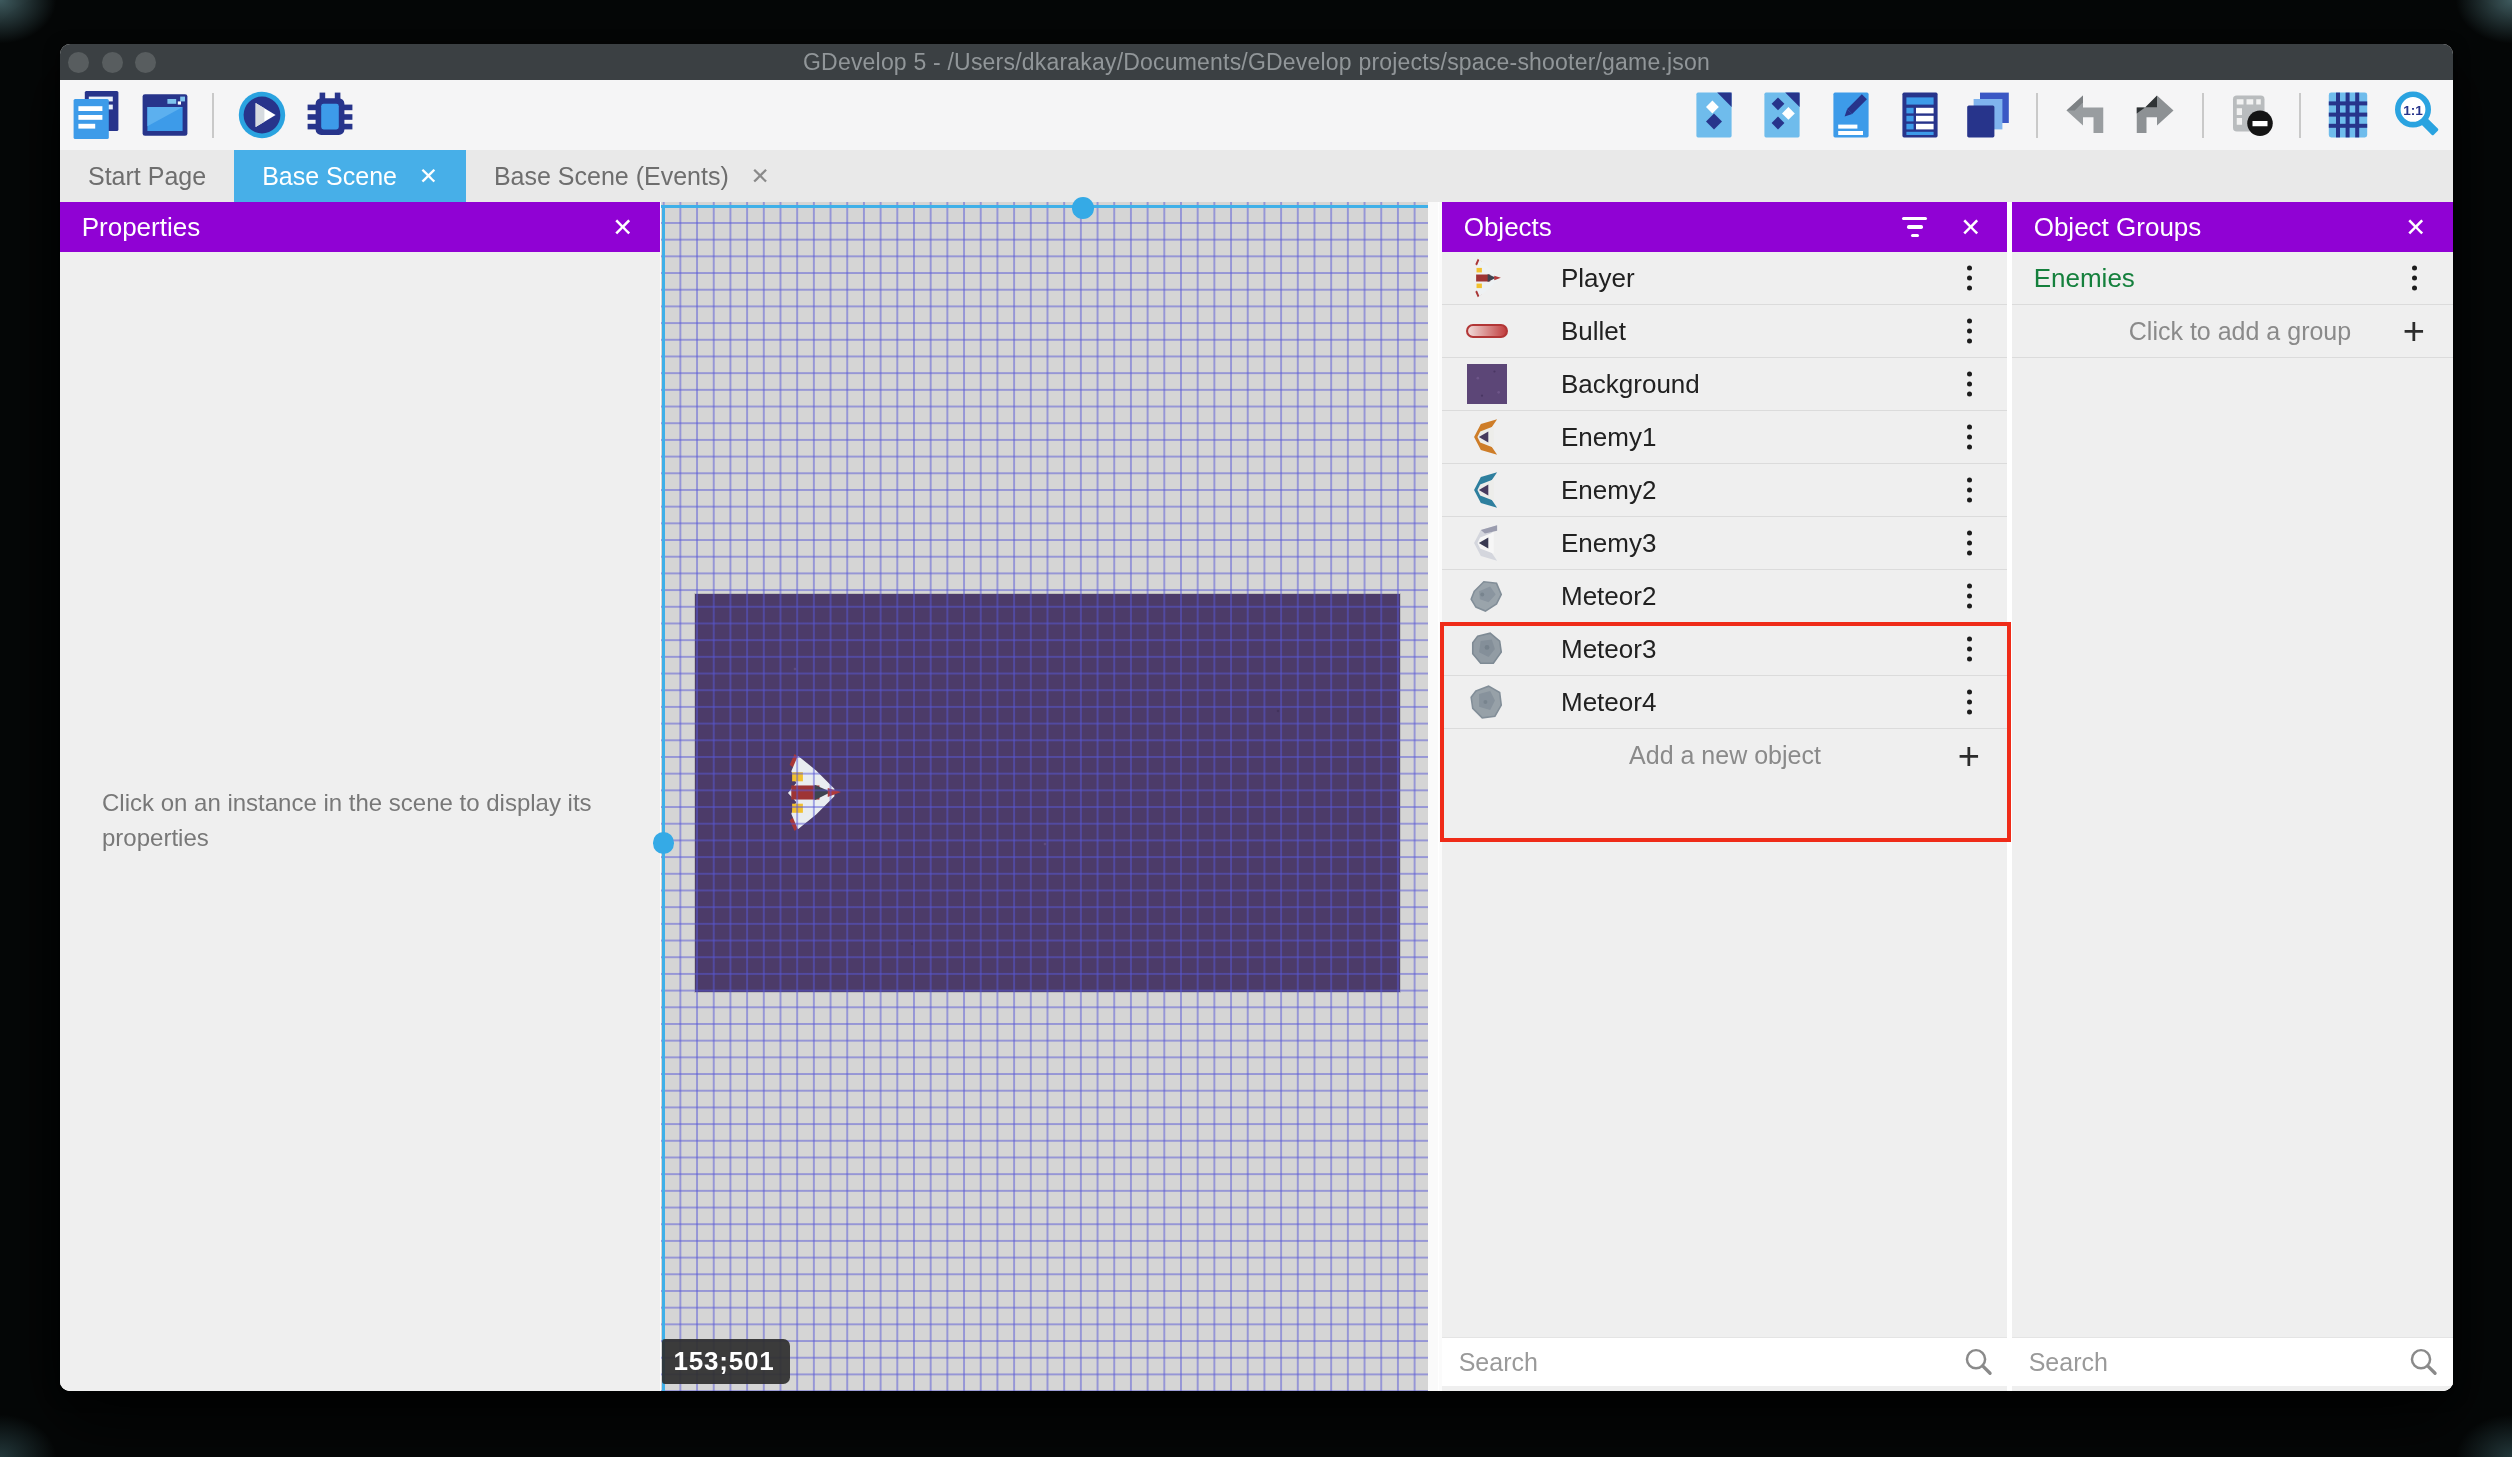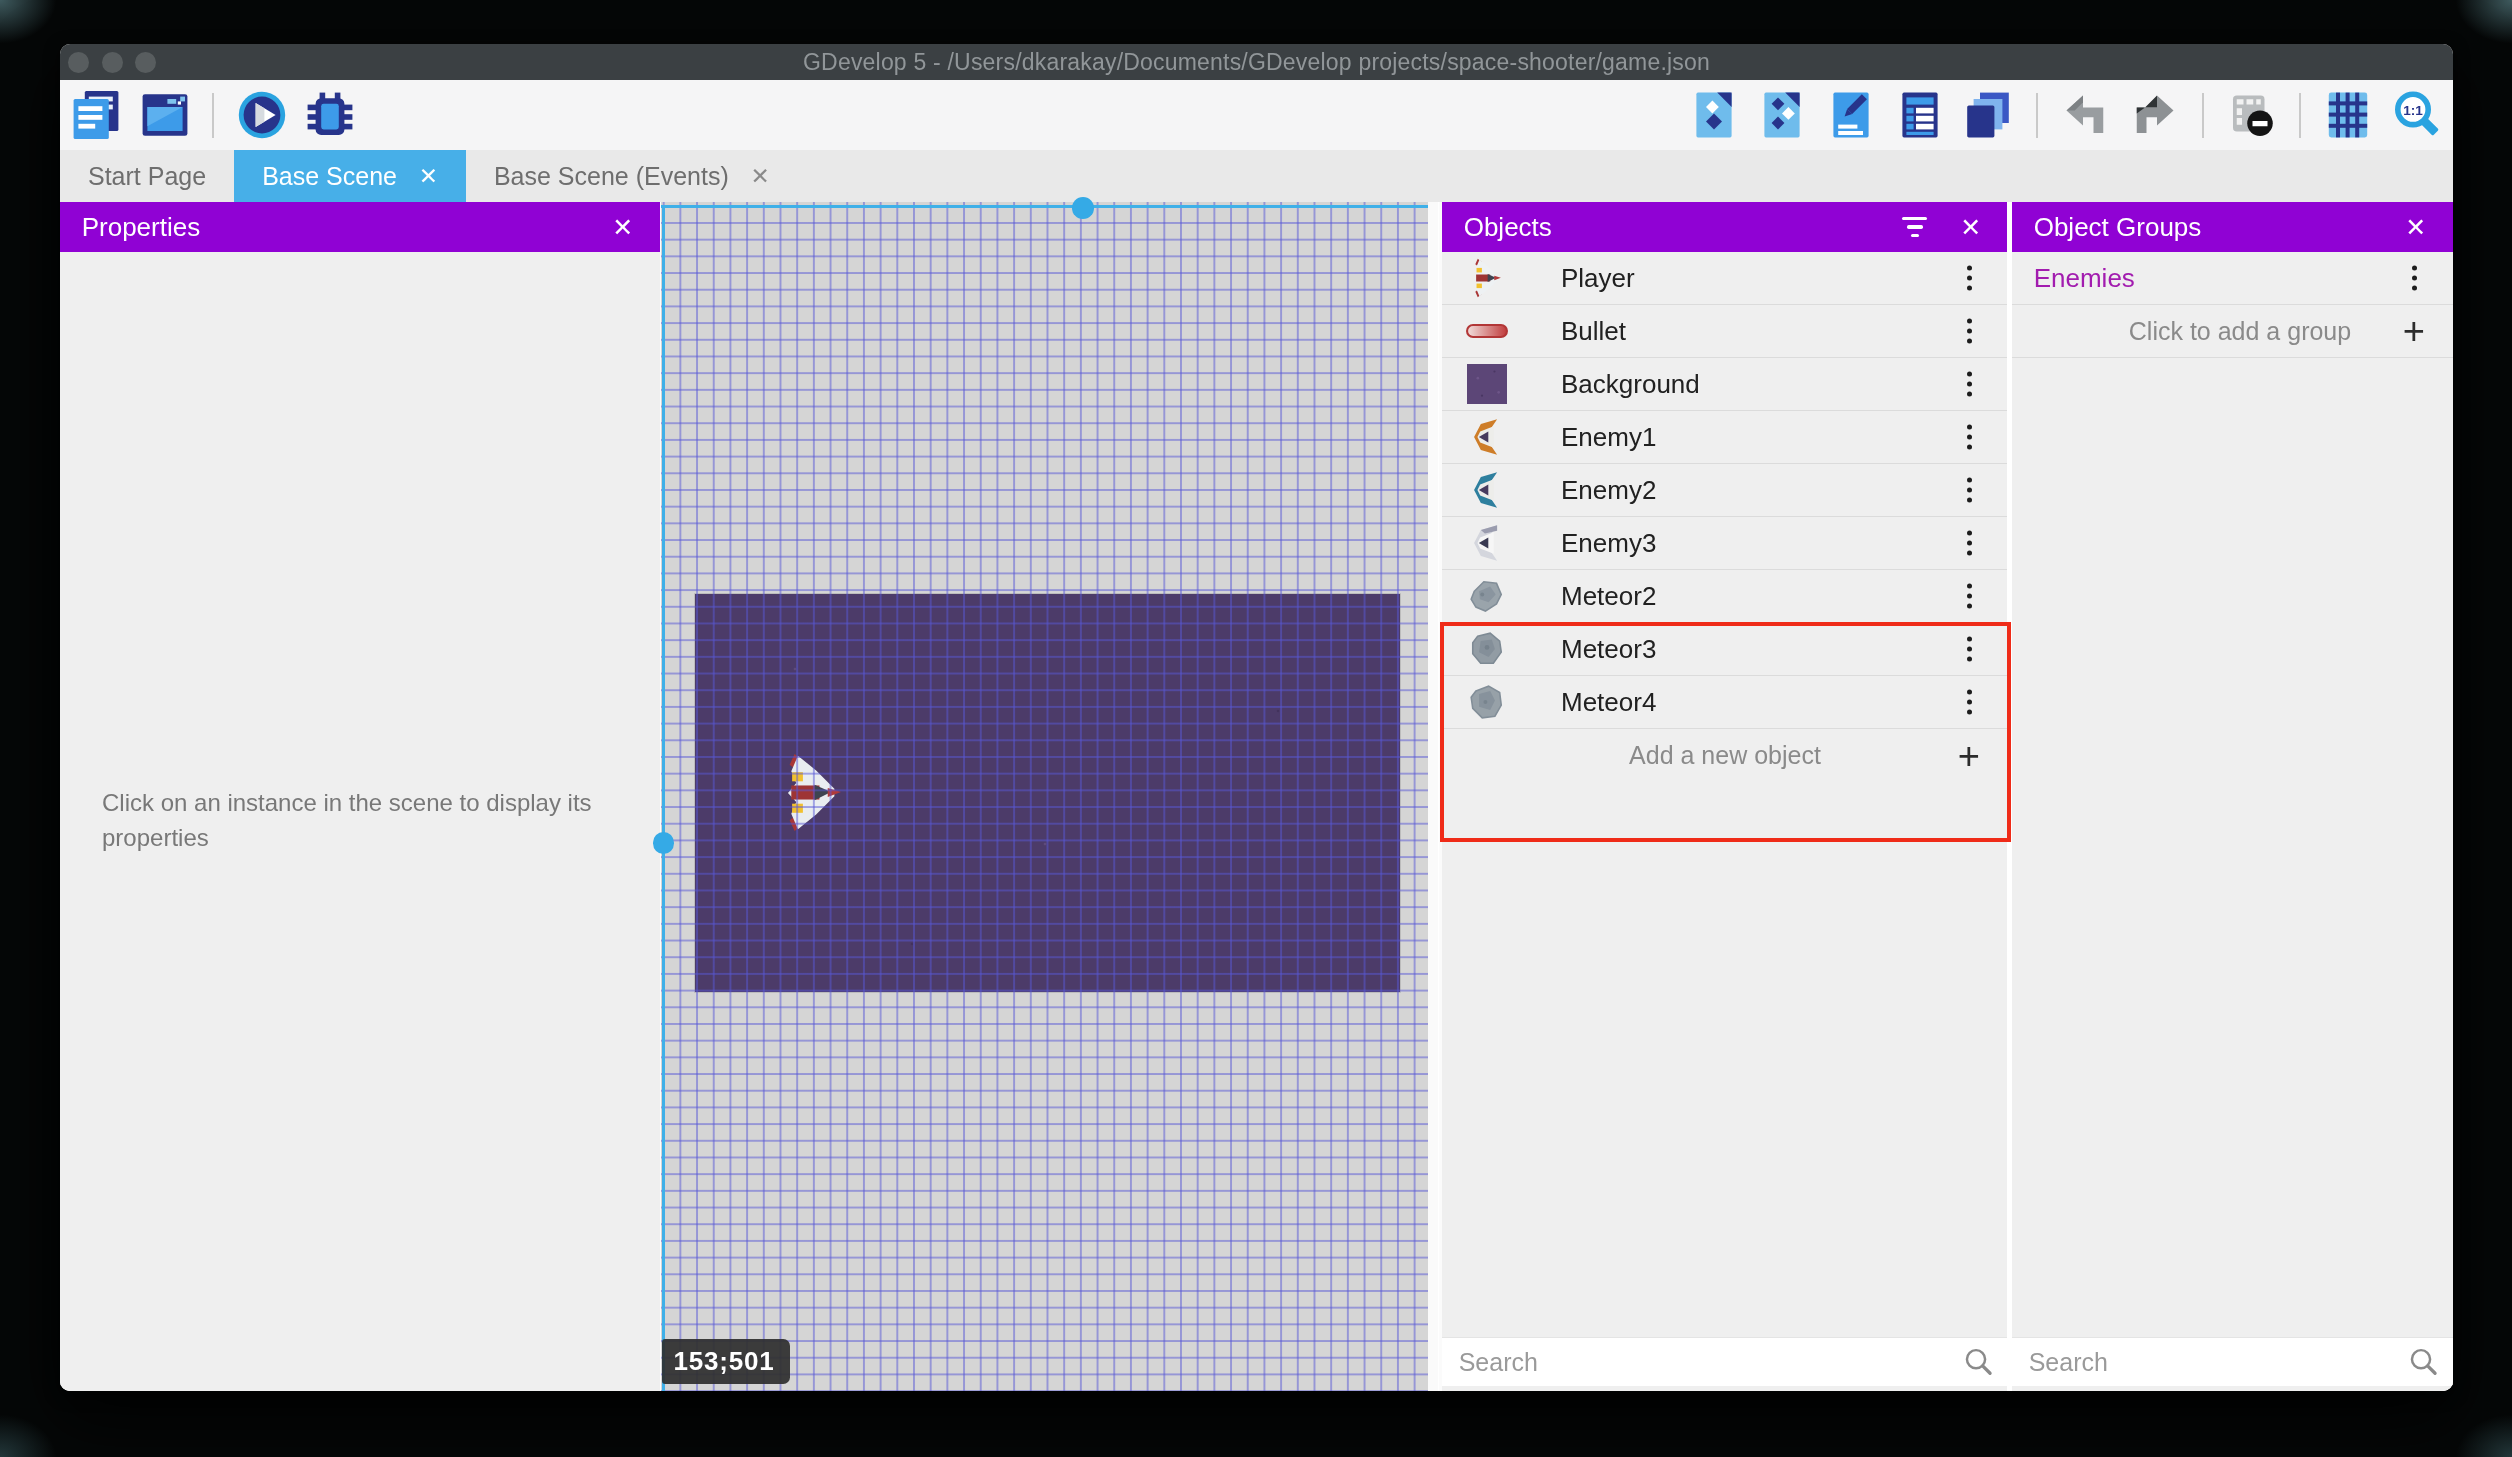--- a/index.html
+++ b/index.html
@@ -82,21 +82,21 @@
   .obj-row { position:relative; height:53px; display:flex; align-items:center; border-bottom:0.8px solid #dbdbdb; background:#efefef; cursor:pointer; }
   .obj-icon-box { width:43px; height:47px; margin-left:23px; display:flex; align-items:center; justify-content:center; flex:0 0 auto; }
   .obj-label { margin-left:53px; font-size:26px; color:#212121; }
   .kebab { position:absolute; right:25px; top:50%; transform:translateY(-50%); width:28px; height:37px; display:flex; flex-direction:column; align-items:center; justify-content:center; gap:5px; cursor:pointer; }
   .kebab i { width:5px; height:5px; border-radius:50%; background:#1d1d1d; display:block; }
   .add-row { position:relative; height:53px; display:flex; align-items:center; justify-content:center; cursor:pointer; }
   .add-label { font-size:25px; color:#8a8a8a; }
   .plus { position:absolute; right:28px; top:50%; transform:translateY(-50%); font-size:38px; font-weight:300; color:#2c2c2c; line-height:1; cursor:pointer; }
   .highlight-box { position:absolute; left:-2.5px; right:-2.5px; top:420px; height:220px; border:4.2px solid #ef2b18; pointer-events:none; z-index:6; }
   .group-row { position:relative; height:53px; display:flex; align-items:center; border-bottom:0.8px solid #dbdbdb; background:#efefef; cursor:pointer; }
-  .group-label { margin-left:21.7px; font-size:26px; color:#a21caf; }
+  .group-label { margin-left:21.7px; font-size:26px; color:#15803d; }
   .searchbar { position:absolute; left:0; right:0; bottom:5px; height:48px; background:#ffffff; display:flex; align-items:center; box-shadow:0 -0.8px 0 #e2e2e2; }
   .searchbar input { flex:1 1 auto; border:none; outline:none; background:transparent; font-size:25px; color:#333; padding:0 0 0 16.7px; font-family:"Liberation Sans",sans-serif; }
   .searchbar input::placeholder { color:#9a9a9a; }
   .search-icon { width:33px; height:33px; margin-right:13.3px; flex:0 0 auto; }
   .gap-col { position:absolute; top:0; bottom:0; left:1947px; width:5px; background:#ffffff; }
   .gap-col2 { position:absolute; top:0; bottom:0; left:1379px; width:3.3px; background:#fbfbfb; }
 </style>
 </head>
 <body>
 

